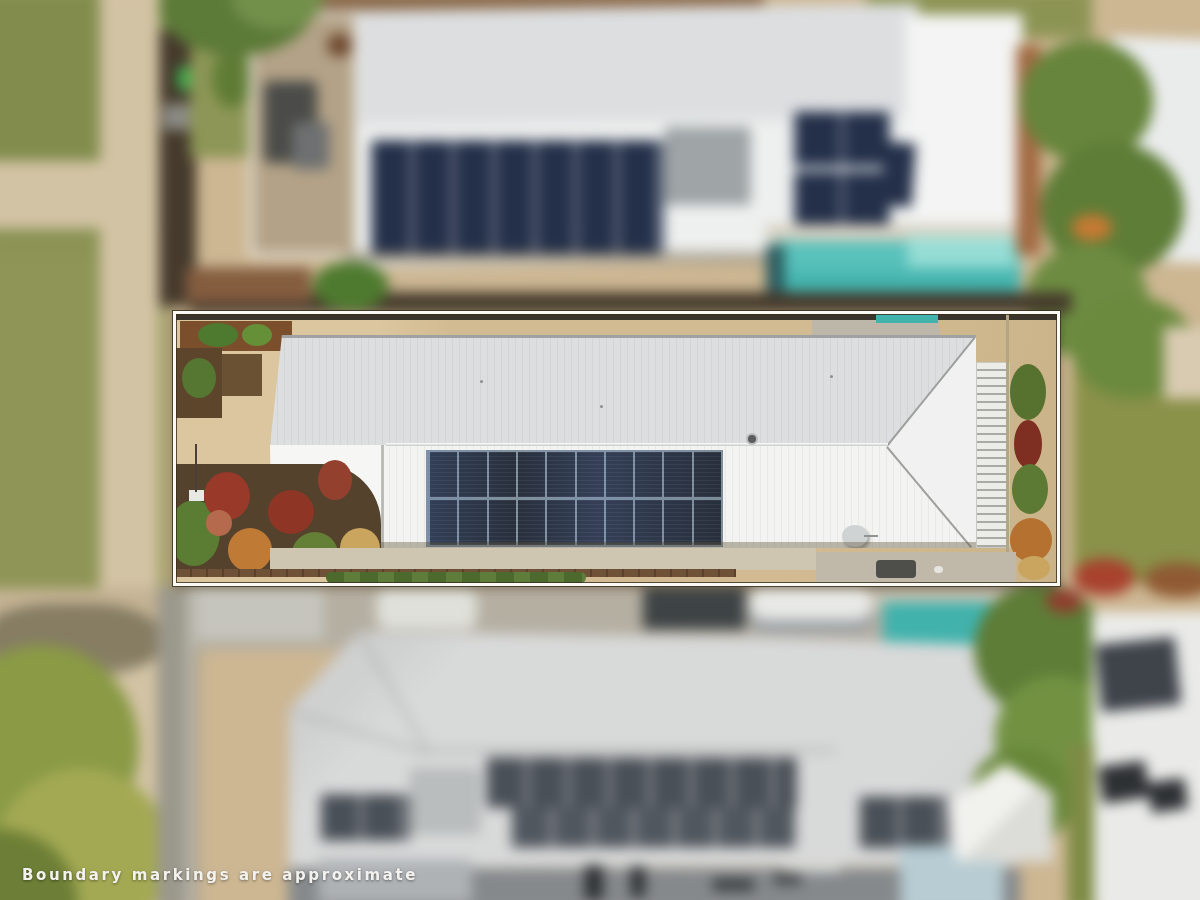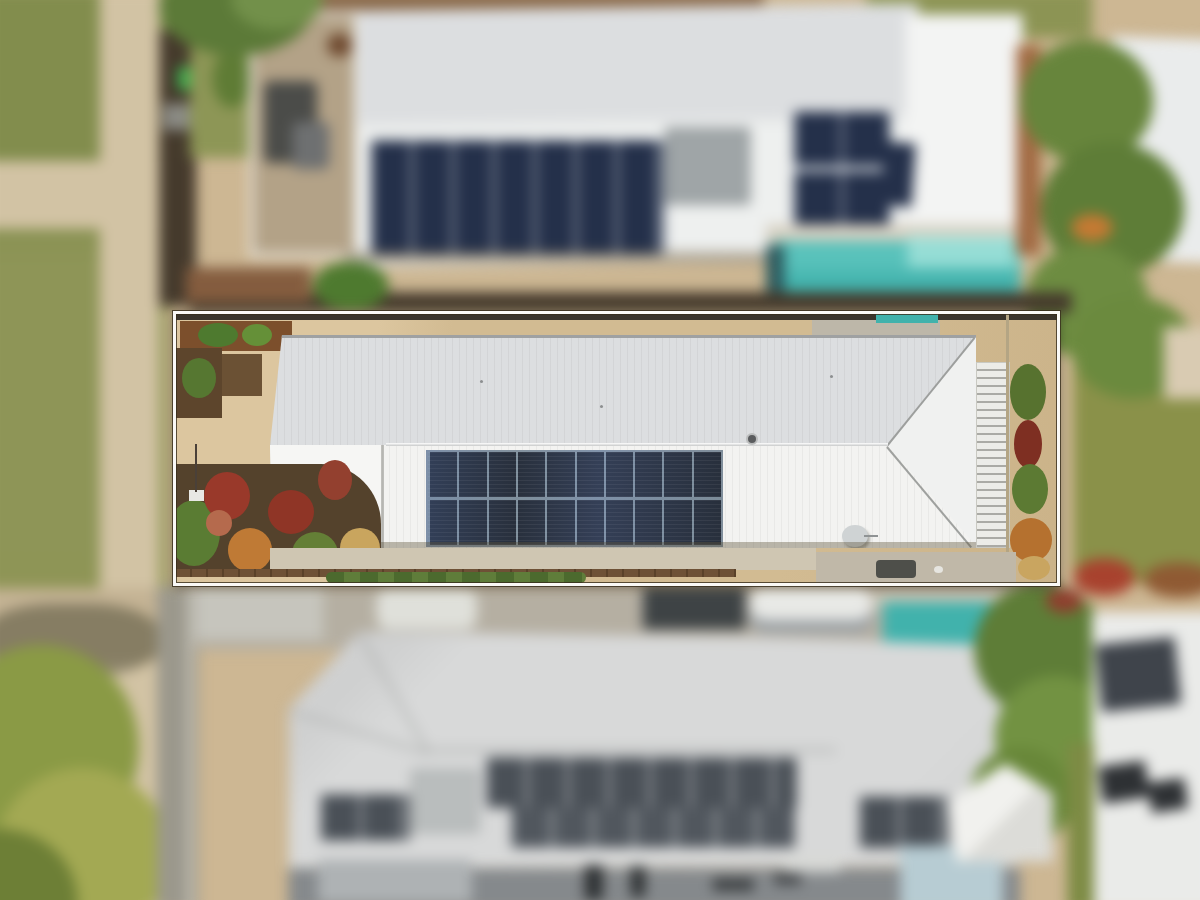--- a/index.html
+++ b/index.html
@@ -210,13 +210,14 @@
     <div class="abs" style="left:94px;top:234px;width:546px;height:22px;background:#cfc6b2;"></div>
     <div class="abs" style="left:0;top:255px;width:560px;height:8px;background:repeating-linear-gradient(90deg,#6e5136 0 14px,#5a4129 14px 16px);"></div>
     <div class="abs" style="left:150px;top:258px;width:260px;height:11px;background:repeating-linear-gradient(90deg,#4c6a2e 0 18px,#5f7d3a 18px 34px);border-radius:6px;"></div>
     <div class="abs" style="left:640px;top:238px;width:200px;height:31px;background:#c0b8a8;"></div>
     <div class="abs" style="left:700px;top:246px;width:40px;height:18px;background:#4e4f4a;border-radius:4px;"></div>
     <div class="abs rnd" style="left:758px;top:252px;width:9px;height:7px;background:#e6e5e0;"></div>
   </div>
 
   <div id="frame"></div>
 
+  <div id="caption">Boundary markings are approximate</div>
 </div>
 
 </body></html>

